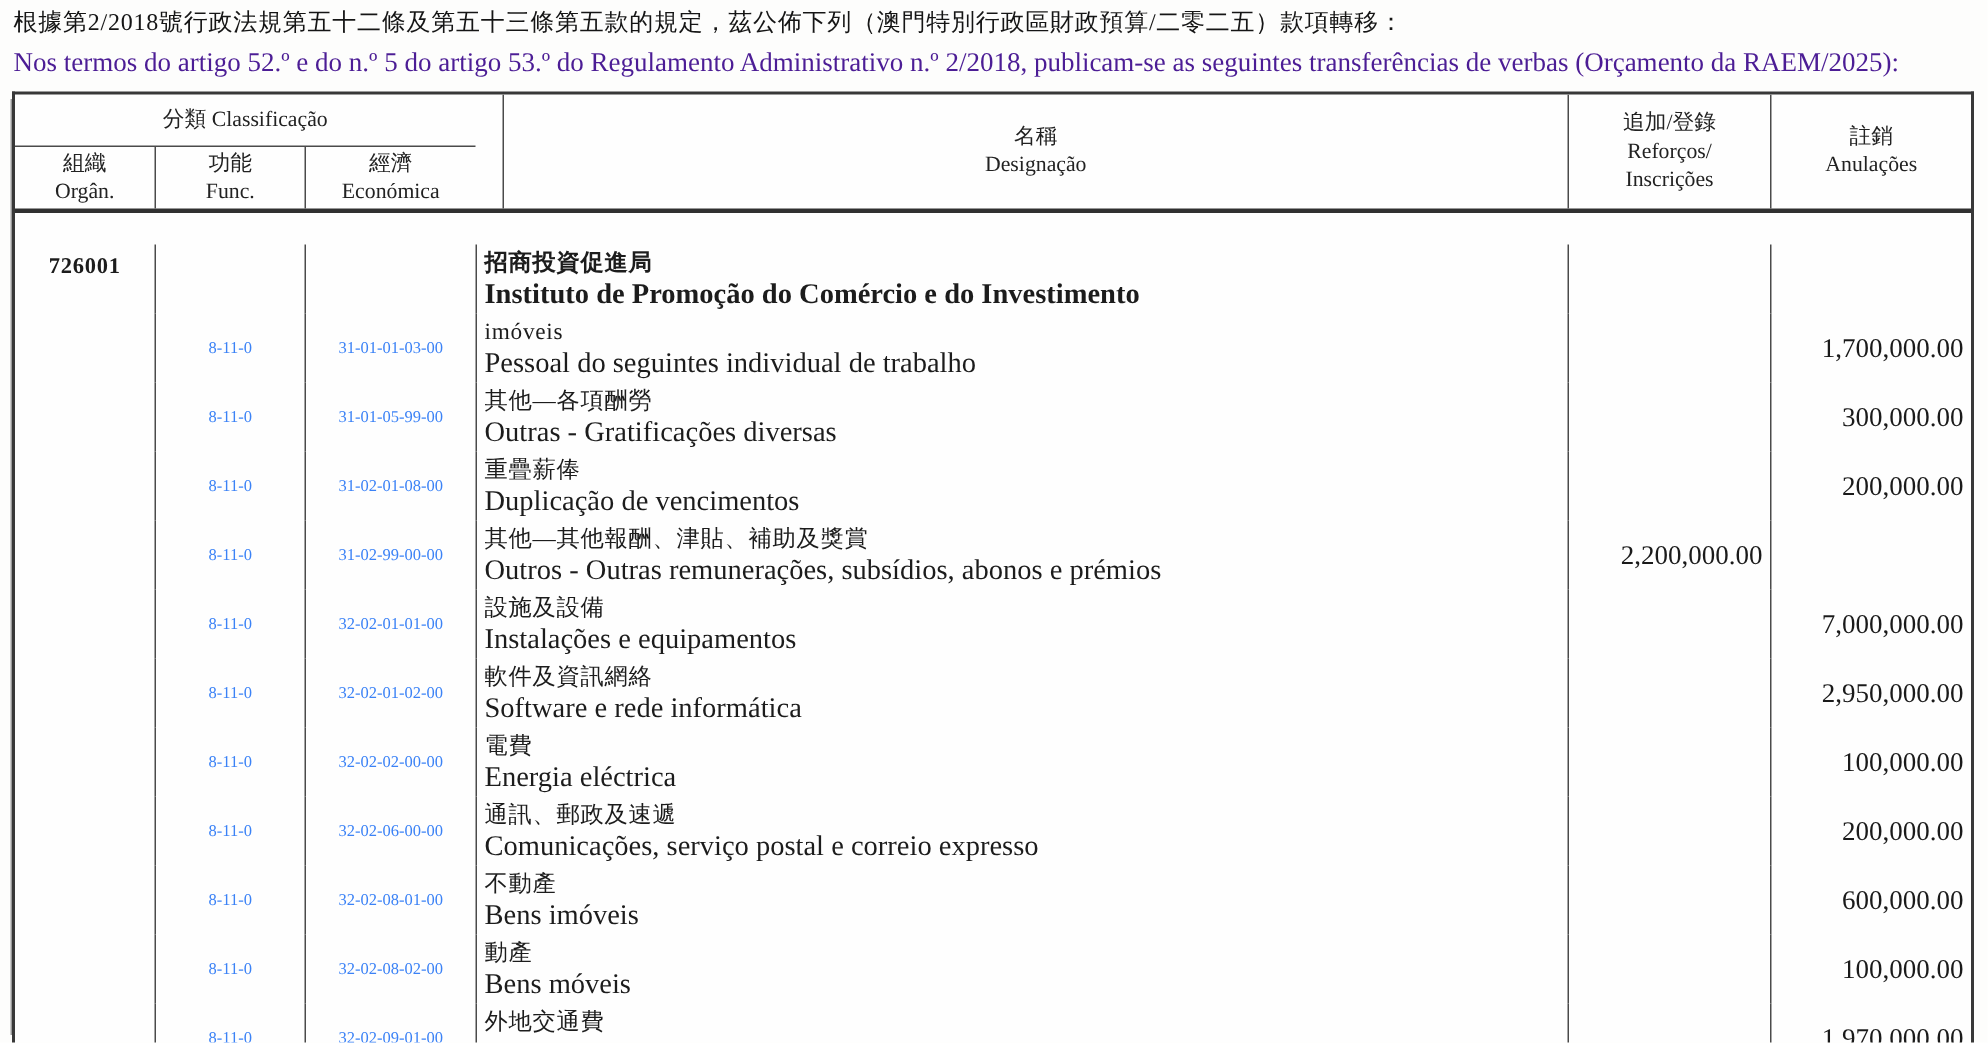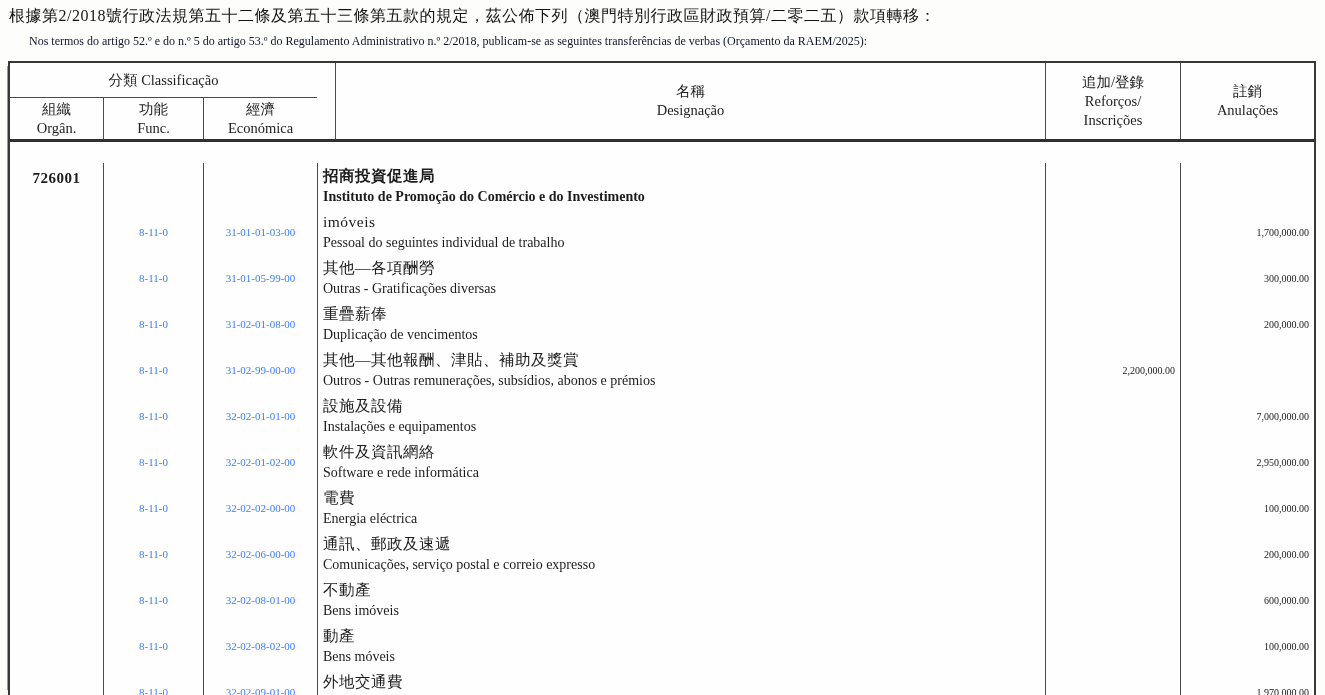--- a/index.html
+++ b/index.html
@@ -29,24 +29,23 @@
   }
   .intro-zh {
     top: 5px;
     font-size: 16px;
     line-height: 22px;
     letter-spacing: 0.5px;
     color: #151515;
   }
   .intro-pt {
     top: 31px;
-    font-size: 12px;
+    font-size: 18px;
     line-height: 21px;
-    color: #0f172a;
-    margin-left: 20px;
+    color: #4c1d95;
   }
 
   
   .gtable {
     position: absolute;
     left: 8px;
     top: 61px;
     width: 1308px;
     bottom: 0;
     border: 2px solid #383838;
@@ -117,31 +116,31 @@
     border-left: 1.5px solid #4a4a4a;
     padding: 2px 4px 0 5px;
   }
   .td-name .zh {
     font-size: 15.5px;
     line-height: 22px;
     letter-spacing: 0.5px;
     white-space: nowrap;
   }
   .td-name .pt {
-    font-size: 14px;
+    font-size: 19px;
     line-height: 20px;
     white-space: nowrap;
   }
   .td-amt {
     border-left: 1.5px solid #4a4a4a;
     display: flex;
     align-items: center;
     justify-content: flex-end;
     padding-right: 5px;
-    font-size: 10px;
+    font-size: 18px;
     color: #1a1a1a;
   }
   .bold-row .td-name .zh,
   .bold-row .td-name .pt {
     font-weight: 700;
   }
 </style>
 </head>
 <body>
 

